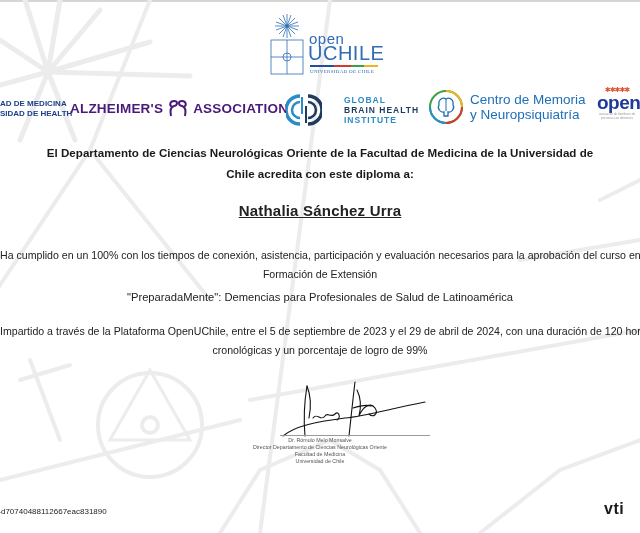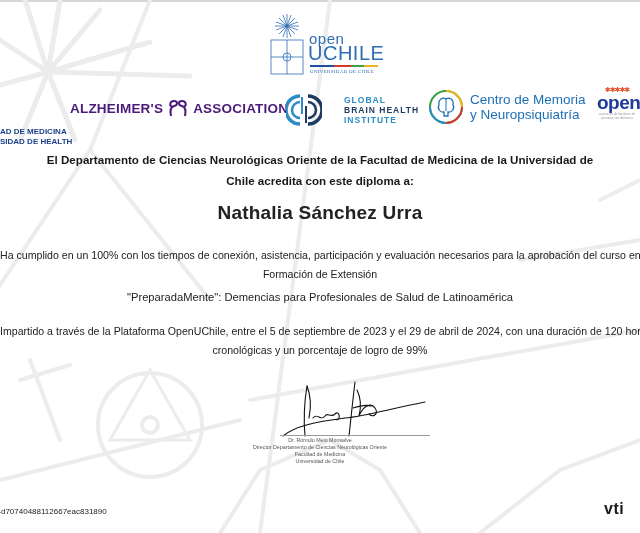--- a/index.html
+++ b/index.html
@@ -15,38 +15,38 @@
 
   
   .openuchile { left:268px; top:12px; width:112px; height:66px; }
   .ou-open { position:absolute; left:41px; top:18px; font-size:15px; color:#2f6db5; font-weight:400; letter-spacing:0.5px; }
   .ou-uchile { position:absolute; left:40px; top:30px; font-size:20px; color:#2f6db5; letter-spacing:0.5px; }
   .ou-bar { position:absolute; left:42px; top:53px; width:68px; height:2px;
     background:linear-gradient(90deg,#1f4fa0 0 35%,#d33a2c 35% 60%,#3aa04a 60% 80%,#f2b320 80% 100%); }
   .ou-sub { position:absolute; left:42px; top:57px; font-family:"Liberation Serif", serif; font-size:5px; color:#2f6db5; letter-spacing:0.3px; white-space:nowrap; }
 
   
-  .fac-med { left:0; top:99px; width:58px; text-align:left;margin-top:28px; }
+  .fac-med { left:0; top:99px; width:58px; text-align:left; }
   .fac-med div { font-size:8px; font-weight:bold; color:#1c3f8a; line-height:10px; white-space:nowrap; margin-left:-8px; }
   .alz { left:70px; top:99px; display:flex; align-items:center; color:#4a1a7a; font-weight:bold; font-size:13.5px; letter-spacing:0.2px; white-space:nowrap; }
   .alz .mark { margin:0 5px; }
   .gbhi { left:286px; top:92px; display:flex; align-items:center; }
   .gbhi-text { margin-left:22px; color:#2b8cc8; font-weight:bold; font-size:8.5px; line-height:10px; letter-spacing:1px; }
   .gbhi-text .l2 { color:#1d3a5f; }
   .cmn { left:428px; top:89px; display:flex; align-items:center; }
   .cmn-text { margin-left:6px; color:#1e6fb5; font-size:13.5px; line-height:15px; white-space:nowrap; }
   .apsf { left:597px; top:86px; text-align:center; width:40px; }
   .apsf .people { font-size:7px; color:#e2502a; letter-spacing:-1px; line-height:8px; }
   .apsf .word { font-size:19px; font-weight:bold; color:#1f3a9a; line-height:18px; letter-spacing:-0.5px; }
   .apsf .tiny { font-size:3px; color:#999; line-height:4px; }
 
   
   .center { left:0; width:640px; text-align:center; }
-  .intro { top:149px; font-size:11.6px; font-weight:bold; line-height:21px; color:#1a1a1a; }
-  .recipient { top:202px; font-size:19px; font-weight:bold; color:#222; letter-spacing:0.2px; }
+  .intro { top:142px; font-size:11.6px; font-weight:bold; line-height:21px; color:#1a1a1a; }
+  .recipient { top:202px; font-size:15px; font-weight:bold; color:#222; letter-spacing:0.2px;text-decoration:underline; }
   .p1 { top:246px; font-size:10.6px; line-height:19px; color:#222; white-space:nowrap; }
   .course { top:291px; font-size:11.2px; color:#222; }
   .p2 { top:322px; font-size:10.6px; line-height:19px; color:#222; white-space:nowrap; }
 
   
   .signature { left:275px; top:378px; width:160px; height:60px; }
   .sig-line { left:280px; top:435px; width:150px; height:1px; background:#9a9a9a; }
   .sig-block { left:0; width:640px; top:437px; text-align:center; font-size:5.3px; line-height:7px; color:#555; }
 
   

